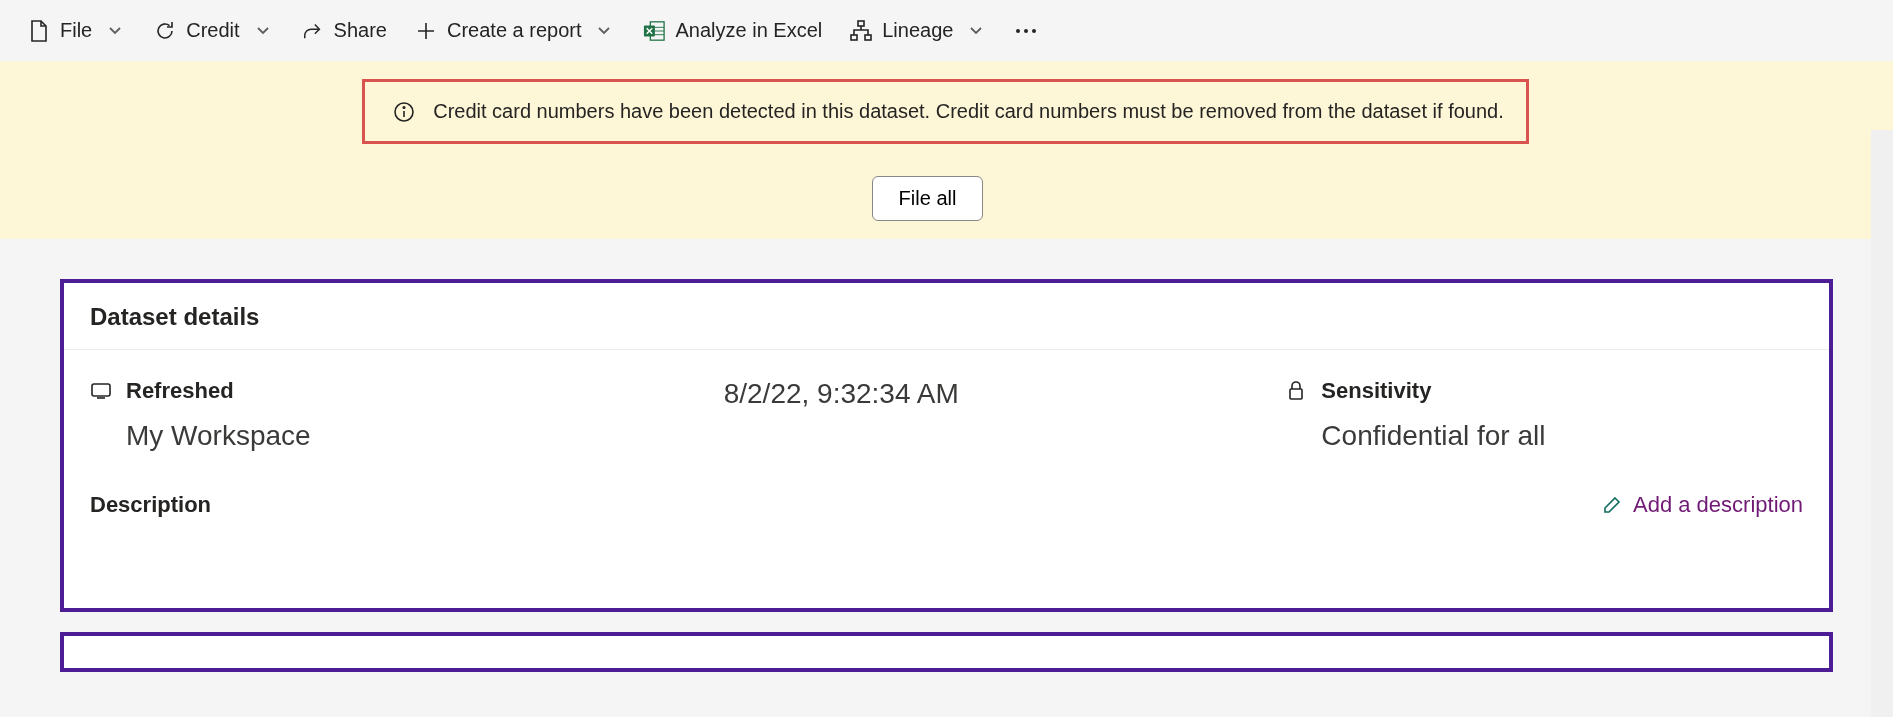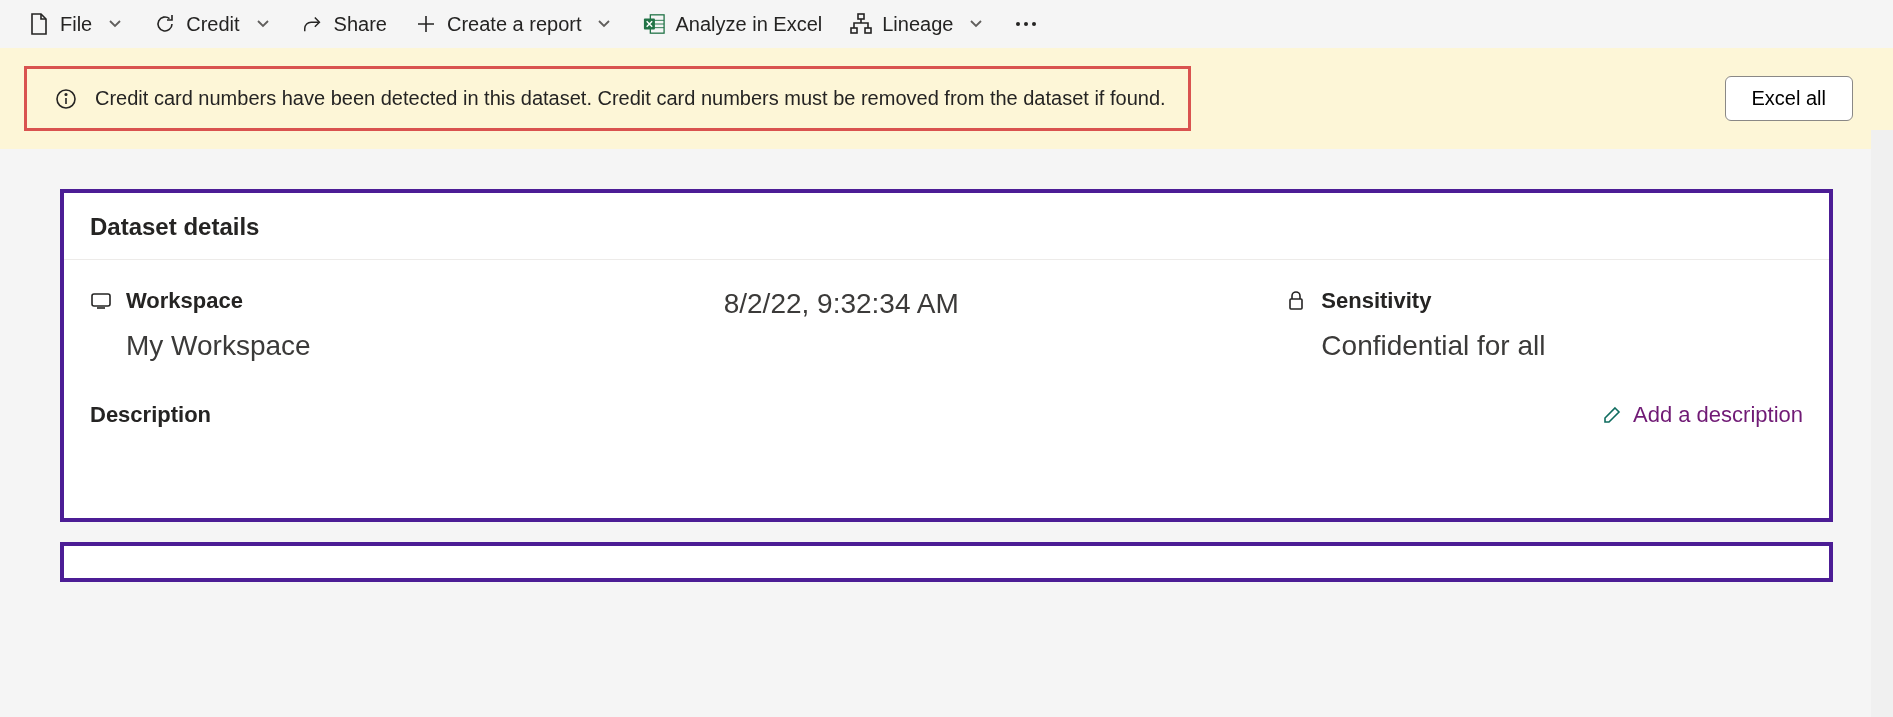--- a/index.html
+++ b/index.html
@@ -7,21 +7,21 @@
       font-family: "Segoe UI", -apple-system, sans-serif;
       background: #f5f5f5;
       color: #252423;
       font-size: 18px;
     }
     .toolbar {
       display: flex;
       padding: 8px 28px;
       background: #f5f5f5;
       gap: 28px;
-      height: 48px;
+      height: 61px;
     }
     .toolbar-item {
       display: flex;
       align-items: center;
       gap: 10px;
       cursor: pointer;
       color: #252423;
       font-size: 20px;
     }
     .toolbar-item .chevron {
@@ -34,20 +34,21 @@
       width: 22px;
       height: 22px;
     }
     .notice-bar {
       display: flex;
       align-items: center;
       background: #fdf6d7;
       border: 2px solid #fdf6d7;
       padding: 16px 24px 16px 0;
       gap: 16px;
+      flex-direction: column;
     }
     .notice-left {
       display: flex;
       align-items: center;
       gap: 18px;
       border: 3px solid #d9534f;
       padding: 18px 22px 18px 28px;
       flex: 0 0 auto;
       margin-left: 22px;
     }
@@ -242,39 +243,39 @@
     <span class="icon">
       <svg width="22" height="22" viewBox="0 0 22 22" fill="none" stroke="#252423" stroke-width="1.6">
         <circle cx="11" cy="11" r="9"></circle>
           <line x1="11" y1="10" x2="11" y2="16"></line>
           <circle cx="11" cy="6.5" r="0.8" fill="#252423"></circle>
       </svg>
     </span>
     <span class="msg">Credit card numbers have been detected in this dataset. Credit card numbers must be removed from the dataset if found.</span>
   </div>
   <div class="notice-spacer"></div>
-  <button class="view-all-btn">Excel all</button>
+  <button class="view-all-btn">File all</button>
 </div>
 
 <div class="content-wrap">
   <div class="card">
     <div class="card-header">
       <h2>Dataset details</h2>
     </div>
     <div class="card-body">
       <div class="details-row">
         <div class="detail-col">
           <div class="detail-label">
             <span class="icon">
               <svg width="20" height="16" viewBox="0 0 20 16" fill="none" stroke="#252423" stroke-width="1.6">
                 <rect x="1" y="1" width="18" height="12" rx="2"></rect>
                   <line x1="6" y1="15" x2="14" y2="15"></line>
               </svg>
             </span>
-            <span>Workspace</span>
+            <span>Refreshed</span>
           </div>
           <div class="detail-value">My Workspace</div>
         </div>
 
         <div class="detail-col">
           <div class="detail-value">8/2/22, 9:32:34 AM</div>
         </div>
 
         <div class="detail-col">
           <div class="detail-label">

